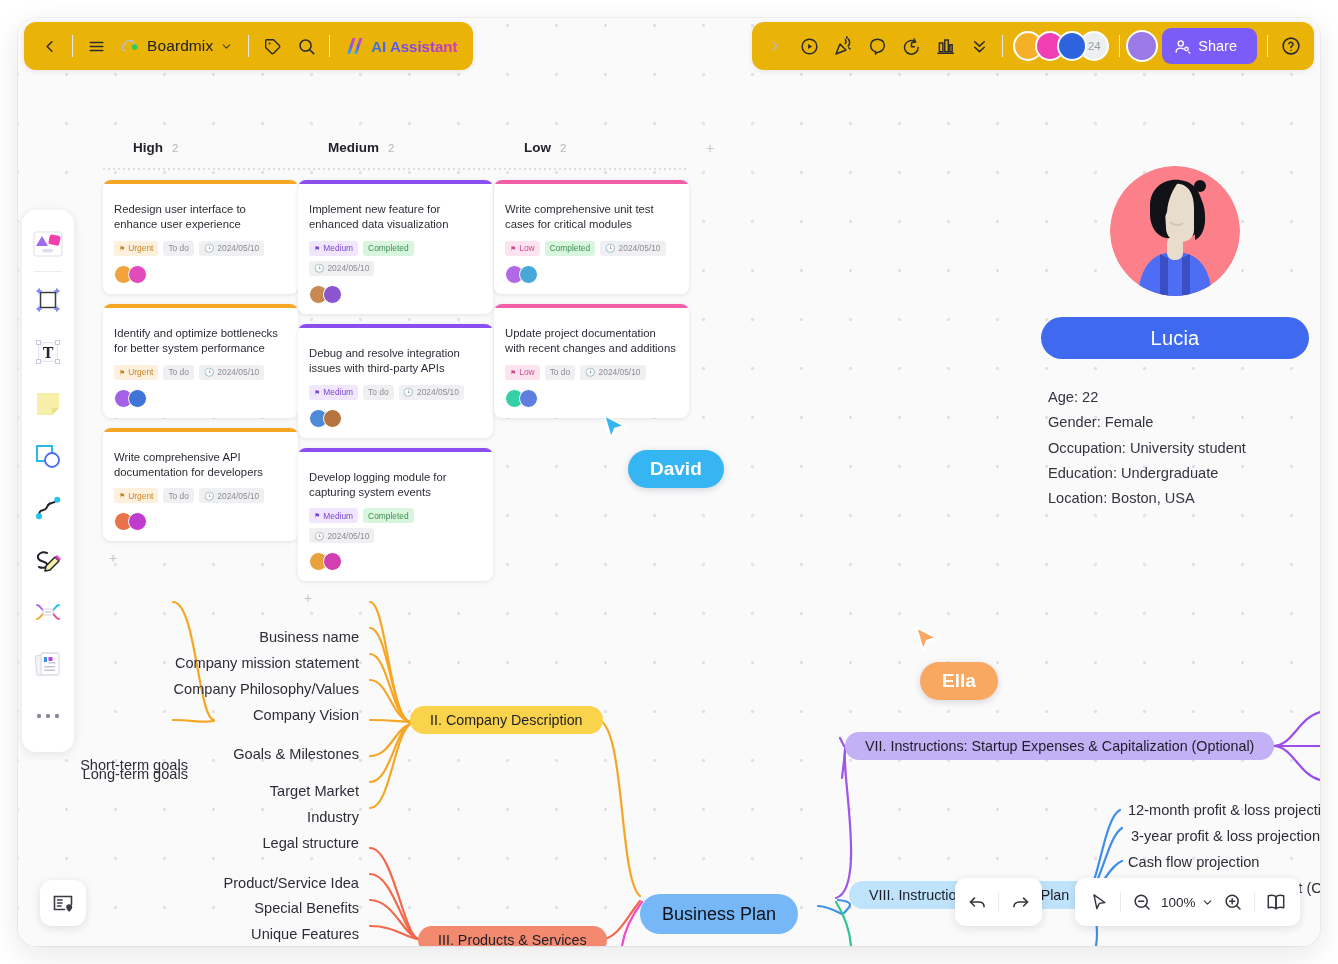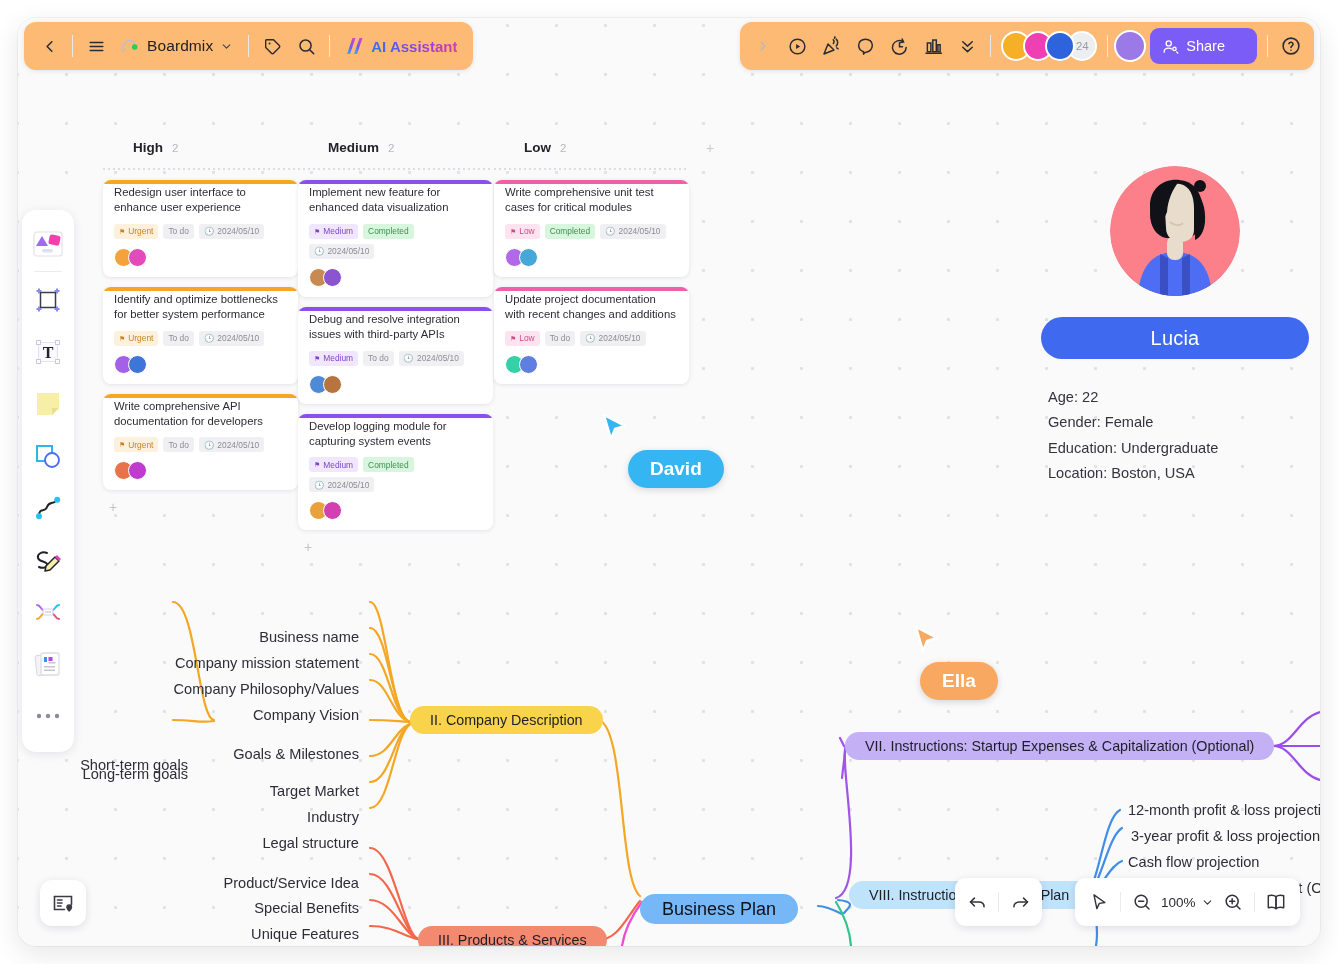--- a/index.html
+++ b/index.html
@@ -32,21 +32,21 @@
   }
 
   
   #topbar {
     position: absolute; left: 0; top: 0; width: 100%; height: 56px;
     z-index: 60;
   }
   .bar-group {
     position: absolute; top: 4px;
     height: 48px;
-    background: #fdba74;
+    background: #eab308;
     border-radius: 12px;
     display: flex; align-items: center;
     box-shadow: 0 1px 5px rgba(25,25,50,0.10);
   }
   #bar-left { left: 6px; padding: 0 8px; }
   #bar-right { right: 6px; padding: 0 6px; }
   .bar-sep { width: 1px; height: 22px; background: #e8e8ec; margin: 0 6px; flex: 0 0 auto; }
   .bar-btn {
     height: 34px; min-width: 34px;
     display: flex; align-items: center; justify-content: center;
@@ -78,21 +78,21 @@
   .av:first-child { margin-left: 0; }
   .av-count {
     width: 30px; height: 30px; border-radius: 50%;
     background: #edeef0; border: 2px solid #fff; margin-left: -8px;
     display: flex; align-items: center; justify-content: center;
     font-size: 11.5px; color: #9b9ba4;
   }
   .me-av { width: 32px; height: 32px; border-radius: 50%; overflow: hidden; border: 2px solid #fff; }
   #share-btn {
     display: flex; align-items: center; gap: 7px;
-    height: 36px; padding: 0 32px 0 12px;
+    height: 36px; padding: 0 20px 0 12px;
     background: #7c5cf6; color: #fff; border-radius: 9px;
     font-size: 14.5px; cursor: pointer; margin: 0 4px;
   }
 
   
   #lefttool {
     position: absolute; left: 4px; top: 192px;
     width: 52px; padding: 8px 0 10px;
     background: #ffffff; border-radius: 14px;
     box-shadow: 0 2px 10px rgba(25,25,50,0.10);
@@ -124,21 +124,21 @@
     margin-top: 6px; height: 2px;
     background-image: linear-gradient(90deg,#dcdce2 38%, transparent 0);
     background-size: 5px 2px; background-repeat: repeat-x;
   }
   .kcard {
     margin-top: 10px; background: #fff; border-radius: 8px;
     box-shadow: 0 1px 4px rgba(25,25,50,0.10);
     overflow: hidden; cursor: pointer;
   }
   .kcard-bar { height: 4px; }
-  .kcard-body { padding: 1px 11px 10px; }
+  .kcard-body { padding: 18px 11px 10px; }
   .kcard-title { font-size: 11.3px; line-height: 1.32; color: #2c2c36; }
   .kcard-tags { display: flex; align-items: center; gap: 5px; margin-top: 9px; flex-wrap: wrap; }
   .tag {
     display: inline-flex; align-items: center; gap: 3px;
     height: 15px; padding: 0 5px; border-radius: 3px;
     font-size: 8.4px; white-space: nowrap;
   }
   .tag-flag { font-size: 7px; line-height: 1; }
   .kcard-avs { display: flex; margin-top: 9px; }
   .kav { width: 19px; height: 19px; border-radius: 50%; border: 1.6px solid #fff; margin-left: -5px; overflow: hidden; }
@@ -170,21 +170,21 @@
     position: absolute; font-size: 14.6px; color: #2d2d37;
     white-space: nowrap; line-height: 1;
   }
   .mm-label.r { text-align: right; }
   .mm-node {
     position: absolute; height: 28px; border-radius: 14px;
     display: flex; align-items: center; padding: 0 20px;
     font-size: 14.3px; white-space: nowrap; color: #1e1e28;
   }
   #node-root {
-    height: 30px; border-radius: 20px; font-size: 18px;
+    height: 40px; border-radius: 20px; font-size: 18px;
     background: #76b7f7; padding: 0 22px; color: #101018;
   }
 
   
   .cursor-group { position: absolute; z-index: 40; }
   .cursor-pill {
     position: absolute; height: 38px; padding: 0 22px;
     border-radius: 19px; display: flex; align-items: center;
     color: #fff; font-size: 19px; font-weight: 600;
     box-shadow: 0 2px 7px rgba(25,25,50,0.16);
@@ -517,20 +517,21 @@
         <path d="M40 40 C40 22 54 12 70 14 C62 24 58 34 57 46 L50 62 C44 58 40 50 40 40 Z" fill="#111118"></path>
         <path d="M84 26 C92 30 96 42 95 56 C94 66 90 72 85 74 L85 40 Z" fill="#111118"></path>
         <circle cx="90" cy="20" r="6" fill="#111118"></circle>
         <path d="M60 56 C64 60 70 60 73 57" stroke="#d4c7b2" stroke-width="2" fill="none"></path>
       </g>
     </svg>
     <div id="persona-name">Lucia</div>
     <div id="persona-attrs">
       <div class="persona-row">Age: 22</div>
       <div class="persona-row">Gender: Female</div>
+      <div class="persona-row">Occupation: University student</div>
       <div class="persona-row">Education: Undergraduate</div>
       <div class="persona-row">Location: Boston, USA</div>
     </div>
   </div>
 
   <div class="cursor-group" style="left:570px; top:380px;">
     <svg width="34" height="34" viewBox="0 0 34 34" style="position:absolute;left:10px;top:14px">
       <path d="M6 3 L27 14 L17 17 L13 27 Z" fill="#35b6f2" stroke="#fff" stroke-width="2.4" stroke-linejoin="round"></path>
     </svg>
     <div class="cursor-pill" style="left:40px; top:52px; background:#35b6f2;">David</div>

